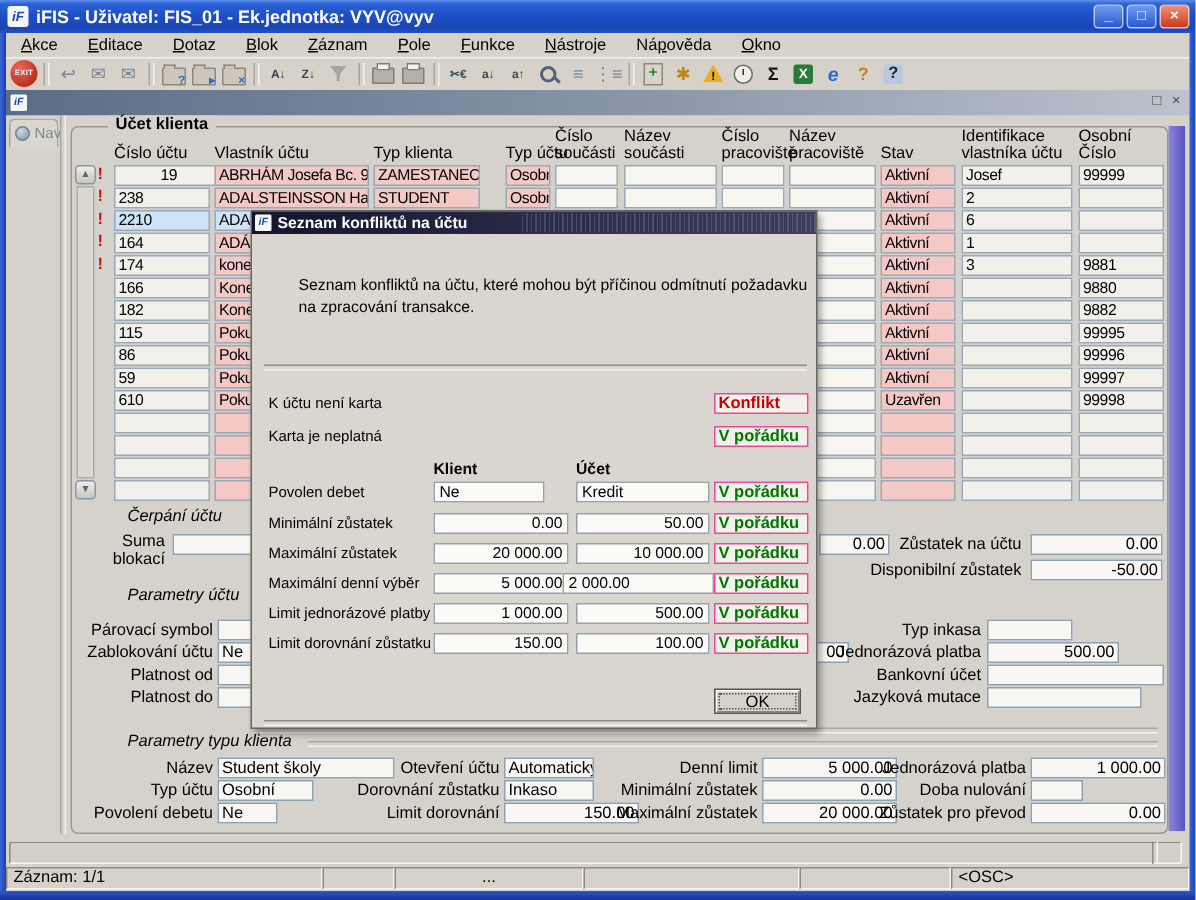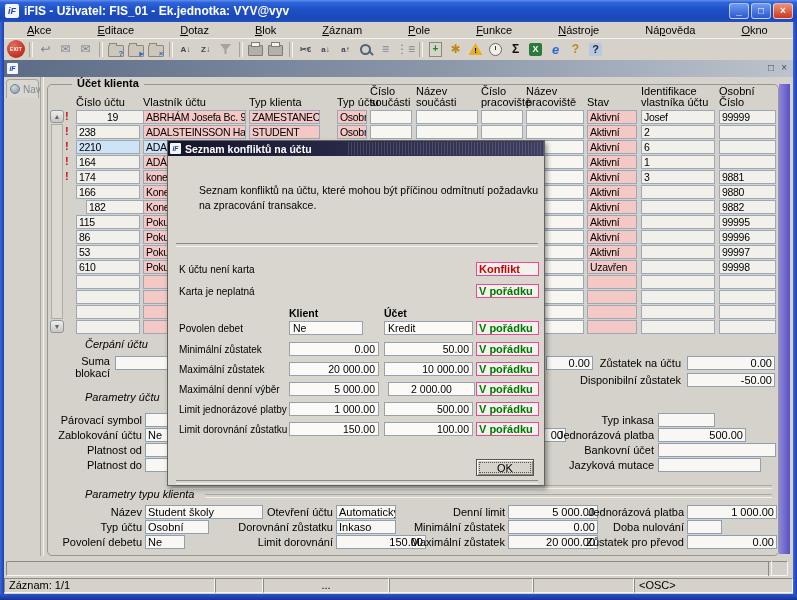--- a/index.html
+++ b/index.html
@@ -10,21 +10,21 @@
     background:linear-gradient(180deg,#5f8ee9 0%,#2c63d9 12%,#1e50c6 45%,#1a47b6 85%,#2251c2 100%);
     display:flex;align-items:center;padding-left:5px;box-sizing:border-box;color:#fff;font-weight:bold;font-size:12px;}
   .app-icon{width:14px;height:14px;background:#f4f6fa;border-radius:2px;color:#1a46b4;font-weight:bold;
     font-size:9px;font-style:italic;display:flex;align-items:center;justify-content:center;margin-right:5px;flex:none;}
   .winbtns{position:absolute;right:4px;top:3px;display:flex;gap:2px;}
   .winbtn{width:20px;height:16px;border-radius:3px;border:1px solid rgba(255,255,255,.6);color:#fff;
     font-size:10px;line-height:14px;text-align:center;background:linear-gradient(180deg,#6f9af0,#2a59ce);box-sizing:border-box;font-weight:bold;}
   .winbtn.close{background:linear-gradient(180deg,#ef9078,#c93a1d);}
   .edge{position:absolute;background:linear-gradient(90deg,#3a66d8,#1c40ae);}
   .menubar{position:absolute;left:4px;top:22px;width:789px;height:16px;display:flex;align-items:center;background:#d6d2ca;}
-  .menu-item{padding:1px 23px;white-space:nowrap;text-align:right;}
+  .menu-item{padding:1px 10px;white-space:nowrap;text-align:right;}
   
   .toolbar{position:absolute;left:4px;top:38px;width:789px;height:21px;background:#d6d2ca;
     border-top:1px solid #f4f2ee;display:flex;align-items:center;padding-left:3px;box-sizing:border-box;}
   .tbi{width:19px;height:17px;display:flex;align-items:center;justify-content:center;margin-right:1px;
     color:#7a8694;font-size:12px;flex:none;}
   .tbsep{width:2px;height:15px;border-left:1px solid #a8a49c;border-right:1px solid #f4f2ee;margin:0 3px;flex:none;}
   .exit{width:18px;height:18px;border-radius:50%;background:radial-gradient(circle at 35% 30%,#e86a5a,#b01606);
     color:#fff;font-size:5px;font-weight:bold;letter-spacing:.3px;}
   .small{font-size:8px;color:#3a4656;font-weight:bold;}
   .funnel{width:11px;height:10px;background:#a8a49c;clip-path:polygon(0 0,100% 0,60% 55%,60% 100%,40% 100%,40% 55%);}
@@ -300,21 +300,21 @@
       <div class="cell pink" style="left: 143px; top: 185px; width: 103px;">Konec</div>
       <div class="cell pink" style="left: 249px; top: 185px; width: 71px;"></div>
       <div class="cell pink" style="left: 337px; top: 185px; width: 30px;"></div>
       <div class="cell lite" style="left: 370px; top: 185px; width: 42px;"></div>
       <div class="cell lite" style="left: 416px; top: 185px; width: 62px;"></div>
       <div class="cell lite" style="left: 481px; top: 185px; width: 42px;"></div>
       <div class="cell lite" style="left: 526px; top: 185px; width: 58px;"></div>
       <div class="cell pink" style="left: 587px; top: 185px; width: 50px;">Aktivní</div>
       <div class="cell base" style="left: 641px; top: 185px; width: 74px;"></div>
       <div class="cell base" style="left: 719px; top: 185px; width: 57px;">9880</div>
-      <div class="cell base" style="left: 76px; top: 200px; width: 64px; margin-left: 10px;">182</div>
+      <div class="cell base" style="left: 76px; top: 200px; width: 64px;">182</div>
       <div class="cell pink" style="left: 143px; top: 200px; width: 103px;">Konec</div>
       <div class="cell pink" style="left: 249px; top: 200px; width: 71px;"></div>
       <div class="cell pink" style="left: 337px; top: 200px; width: 30px;"></div>
       <div class="cell lite" style="left: 370px; top: 200px; width: 42px;"></div>
       <div class="cell lite" style="left: 416px; top: 200px; width: 62px;"></div>
       <div class="cell lite" style="left: 481px; top: 200px; width: 42px;"></div>
       <div class="cell lite" style="left: 526px; top: 200px; width: 58px;"></div>
       <div class="cell pink" style="left: 587px; top: 200px; width: 50px;">Aktivní</div>
       <div class="cell base" style="left: 641px; top: 200px; width: 74px;"></div>
       <div class="cell base" style="left: 719px; top: 200px; width: 57px;">9882</div>
@@ -333,21 +333,21 @@
       <div class="cell pink" style="left: 143px; top: 230px; width: 103px;">Pokus</div>
       <div class="cell pink" style="left: 249px; top: 230px; width: 71px;"></div>
       <div class="cell pink" style="left: 337px; top: 230px; width: 30px;"></div>
       <div class="cell lite" style="left: 370px; top: 230px; width: 42px;"></div>
       <div class="cell lite" style="left: 416px; top: 230px; width: 62px;"></div>
       <div class="cell lite" style="left: 481px; top: 230px; width: 42px;"></div>
       <div class="cell lite" style="left: 526px; top: 230px; width: 58px;"></div>
       <div class="cell pink" style="left: 587px; top: 230px; width: 50px;">Aktivní</div>
       <div class="cell base" style="left: 641px; top: 230px; width: 74px;"></div>
       <div class="cell base" style="left: 719px; top: 230px; width: 57px;">99996</div>
-      <div class="cell base" style="left: 76px; top: 245px; width: 64px;">53</div>
+      <div class="cell base" style="left: 76px; top: 245px; width: 64px;">59</div>
       <div class="cell pink" style="left: 143px; top: 245px; width: 103px;">Pokus</div>
       <div class="cell pink" style="left: 249px; top: 245px; width: 71px;"></div>
       <div class="cell pink" style="left: 337px; top: 245px; width: 30px;"></div>
       <div class="cell lite" style="left: 370px; top: 245px; width: 42px;"></div>
       <div class="cell lite" style="left: 416px; top: 245px; width: 62px;"></div>
       <div class="cell lite" style="left: 481px; top: 245px; width: 42px;"></div>
       <div class="cell lite" style="left: 526px; top: 245px; width: 58px;"></div>
       <div class="cell pink" style="left: 587px; top: 245px; width: 50px;">Aktivní</div>
       <div class="cell base" style="left: 641px; top: 245px; width: 74px;"></div>
       <div class="cell base" style="left: 719px; top: 245px; width: 57px;">99997</div>
@@ -492,21 +492,21 @@
         <div class="dlbl" style="top: 202px;">Minimální zůstatek</div>
         <div class="dfld" style="left: 121px; top: 201px; width: 90px; text-align: right;">0.00</div>
         <div class="dfld" style="left: 216px; top: 201px; width: 89px; text-align: right;">50.00</div>
         <div class="dstat" style="left: 308px; top: 201px; color: rgb(0, 120, 0);">V pořádku</div>
         <div class="dlbl" style="top: 222px;">Maximální zůstatek</div>
         <div class="dfld" style="left: 121px; top: 221px; width: 90px; text-align: right;">20 000.00</div>
         <div class="dfld" style="left: 216px; top: 221px; width: 89px; text-align: right;">10 000.00</div>
         <div class="dstat" style="left: 308px; top: 221px; color: rgb(0, 120, 0);">V pořádku</div>
         <div class="dlbl" style="top: 242px;">Maximální denní výběr</div>
         <div class="dfld" style="left: 121px; top: 241px; width: 90px; text-align: right;">5 000.00</div>
-        <div class="dfld" style="left: 220px; top: 241px; width: 87px; text-align: center;">2 000.00</div>
+        <div class="dfld" style="left: 207px; top: 241px; width: 101px; text-align: left;">2 000.00</div>
         <div class="dstat" style="left: 308px; top: 241px; color: rgb(0, 120, 0);">V pořádku</div>
         <div class="dlbl" style="top: 262px;">Limit jednorázové platby</div>
         <div class="dfld" style="left: 121px; top: 261px; width: 90px; text-align: right;">1 000.00</div>
         <div class="dfld" style="left: 216px; top: 261px; width: 89px; text-align: right;">500.00</div>
         <div class="dstat" style="left: 308px; top: 261px; color: rgb(0, 120, 0);">V pořádku</div>
         <div class="dlbl" style="top: 282px;">Limit dorovnání zůstatku</div>
         <div class="dfld" style="left: 121px; top: 281px; width: 90px; text-align: right;">150.00</div>
         <div class="dfld" style="left: 216px; top: 281px; width: 89px; text-align: right;">100.00</div>
         <div class="dstat" style="left: 308px; top: 281px; color: rgb(0, 120, 0);">V pořádku</div>
       </div>

